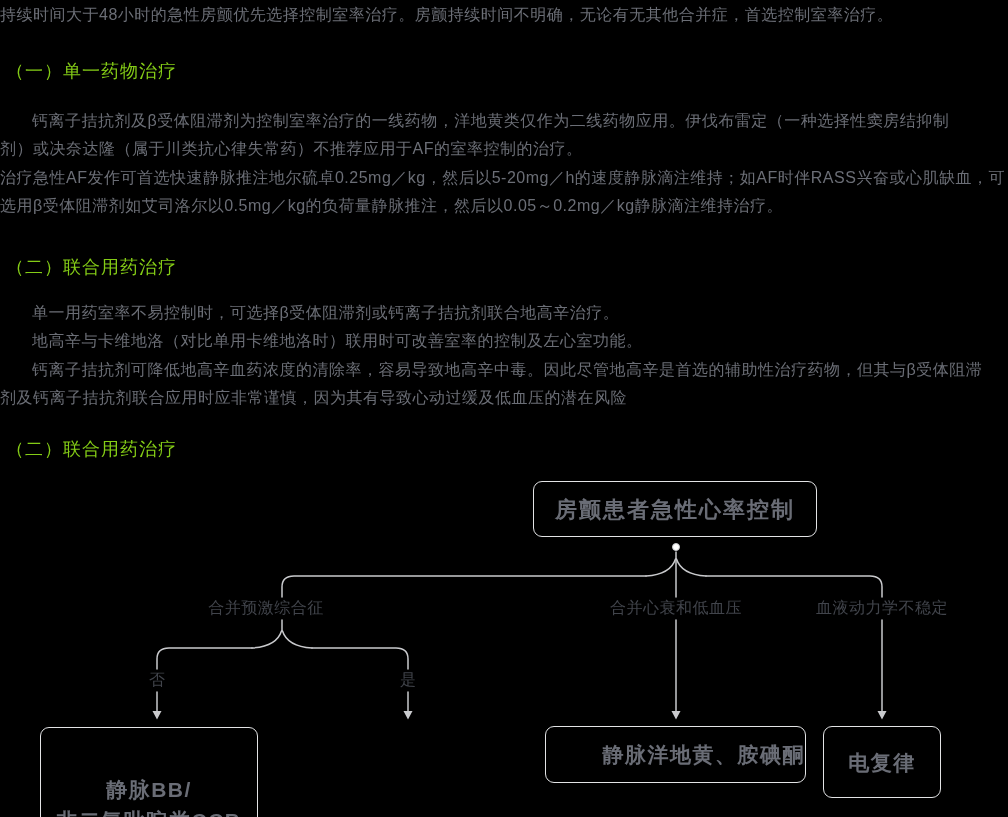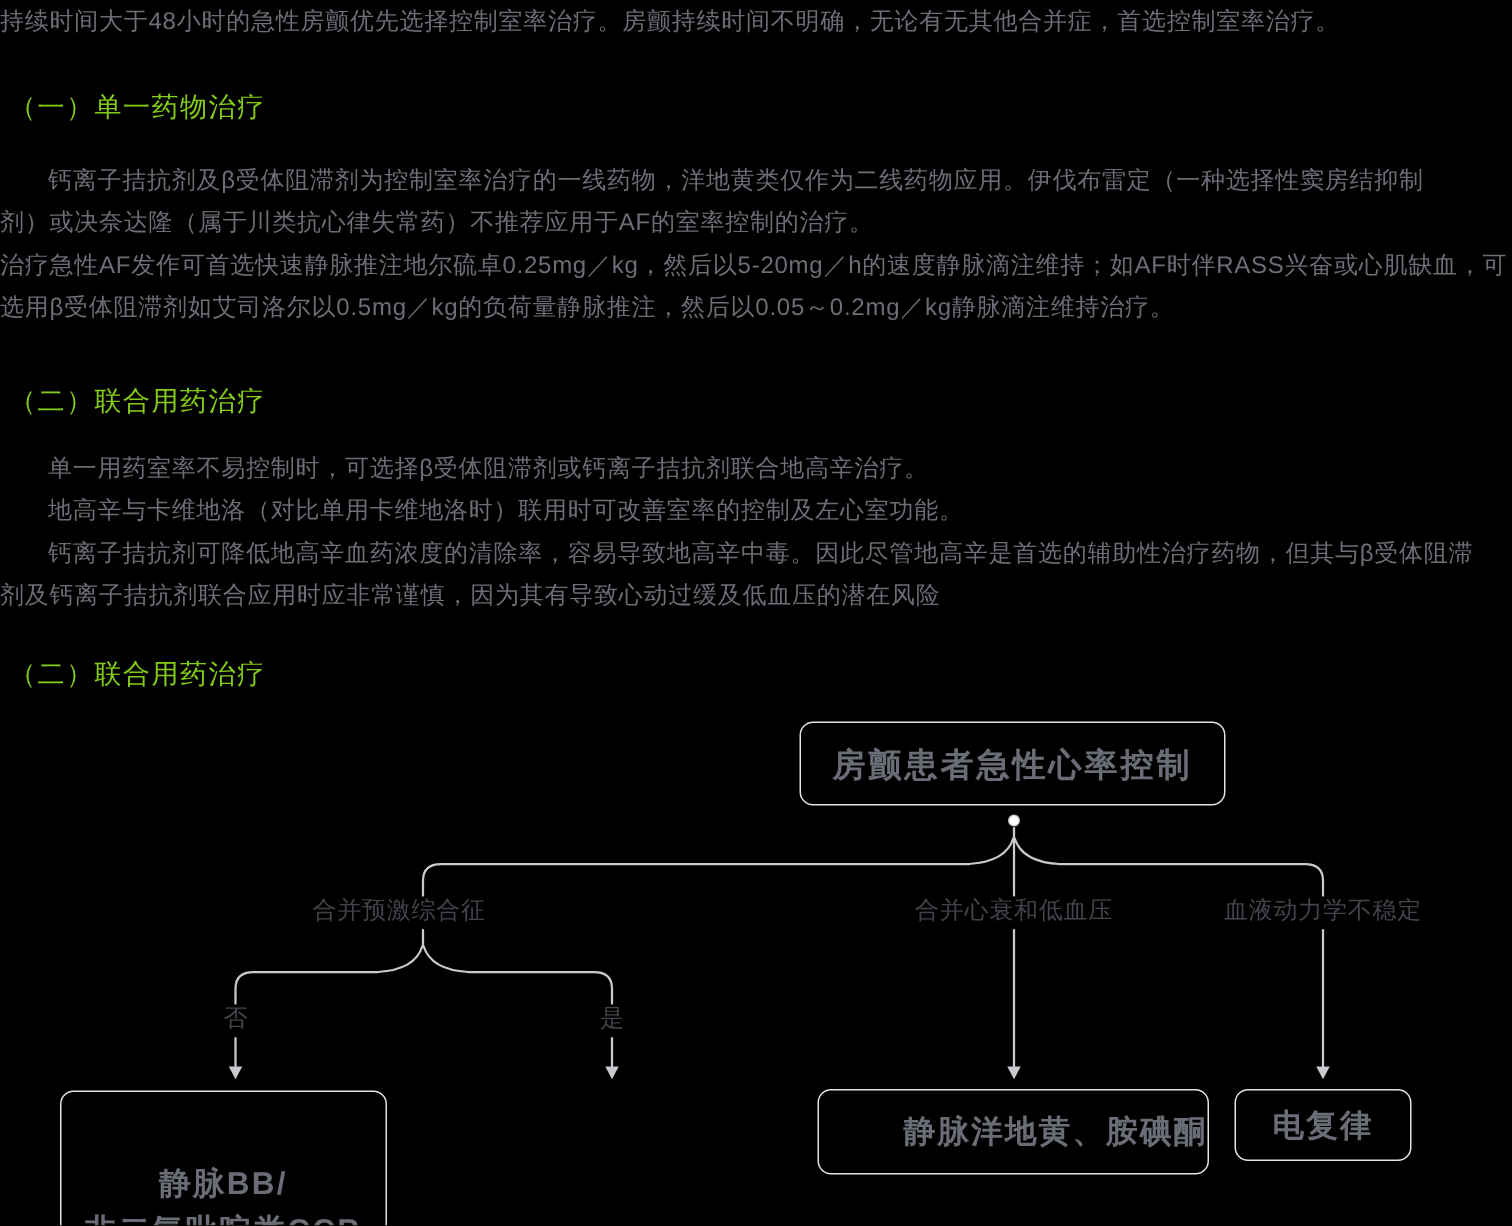--- a/index.html
+++ b/index.html
@@ -100,17 +100,17 @@
   <div class="flow-box" style="left:40px;top:727px;width:218px;height:110px;justify-content:flex-end;">
     <span>静脉BB/</span>
     <span>非二氯吡啶类CCB</span>
   </div>
 
 
   <div class="flow-box" style="left:545px;top:726px;width:261px;height:57px;align-items:flex-end;">
     <span>静脉洋地黄、胺碘酮</span>
   </div>
 
-  <div class="flow-box" style="left:823px;top:726px;width:118px;height:48px;">
+  <div class="flow-box" style="left:823px;top:726px;width:118px;height:72px;">
     <span>电复律</span>
   </div>
 
 </div>
 
 </body></html>

